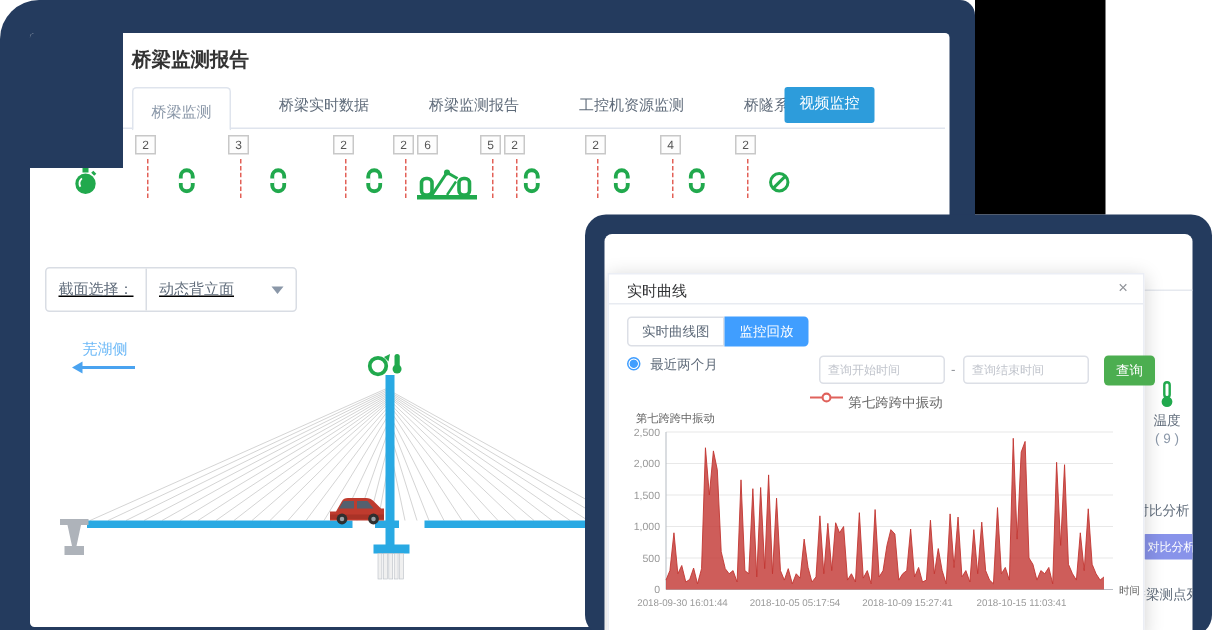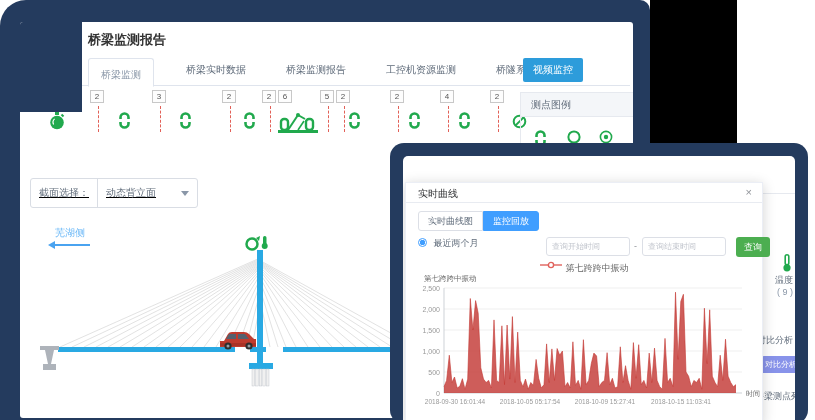--- a/index.html
+++ b/index.html
@@ -60,21 +60,21 @@
   .bridge-wrap { position:absolute; left:10px; top:196px; width:390px; height:200px; }
   .side-label { position:absolute; left:25px; top:8px; font-size:10px; color:#6db9f7; }
   .side-arrow { position:absolute; left:20px; top:26px; width:40px; height:0; border-top:2px solid #4aa3f0; }
   .side-arrow:before { content:""; position:absolute; left:-2px; top:-5px; width:0; height:0;
     border-top:4px solid transparent; border-bottom:4px solid transparent; border-right:7px solid #4aa3f0; }
   .bridge-svg { position:absolute; left:0; top:0; }
 
   
   .side-strip { position:absolute; right:0; top:0; width:34px; height:268px; font-size:9px; color:#5f6b7a; }
   .side-strip .divline { position:absolute; left:-6px; right:0; top:37px; border-top:1px solid #e6e9ef; }
-  .temp-block { position:absolute; left:2px; top:98px; text-align:right; width:30px; }
+  .temp-block { position:absolute; left:2px; top:98px; text-align:center; width:30px; }
   .temp-block .cnt { color:#8a97a8; }
   .cmp-label { position:absolute; left:-4px; top:178px; white-space:nowrap; }
   .cmp-btn { position:absolute; left:0px; top:200px; width:40px; height:17px; background:#8893ea;
     border:none; border-radius:3px; color:#fff; font-size:8px; cursor:pointer; }
   .list-label { position:absolute; left:-6px; top:234px; white-space:nowrap; }
 
   
   .modal { position:absolute; left:2px; top:26px; width:358px; height:242px; background:#fff;
     border:1px solid #ebeef5; box-shadow:0 2px 12px rgba(0,0,0,0.18); }
   .modal-head { position:relative; height:20px; border-bottom:1px solid #e8ebf1; }
@@ -220,37 +220,20 @@
             <span class="sensor-dash"></span>
           </div>
           <div class="sensor-item" style="left: 498px;">
             <span class="sensor-ico low"><svg width="15" height="15" viewBox="0 0 15 15">
                 <circle cx="7.5" cy="7.5" r="5.8" fill="none" stroke="#21a94d" stroke-width="2"></circle>
                 <line x1="3.6" y1="11.4" x2="11.4" y2="3.6" stroke="#21a94d" stroke-width="2"></line>
               </svg></span>
           </div>
         </div>
 
-      <div class="legend-panel">
-        <div class="legend-head">测点图例</div>
-        <div class="legend-icons" id="legend-icons">
-            <span style="left: 14px;"><svg width="11" height="17" viewBox="0 0 11 17">
-                <rect x="1.5" y="1.5" width="8" height="14" rx="4" fill="none" stroke="#21a94d" stroke-width="2.6"></rect>
-                <rect x="-1" y="7" width="4" height="3" fill="#fff"></rect>
-                <rect x="8" y="7" width="4" height="3" fill="#fff"></rect>
-              </svg></span>
-            <span style="left: 46px;"><svg width="14" height="14" viewBox="0 0 14 14">
-                <circle cx="7" cy="7" r="5.6" fill="none" stroke="#21a94d" stroke-width="2"></circle>
-              </svg></span>
-            <span style="left: 78px;"><svg width="14" height="14" viewBox="0 0 14 14">
-                <circle cx="7" cy="7" r="5.6" fill="none" stroke="#21a94d" stroke-width="1.6"></circle>
-                <circle cx="7" cy="7" r="2.2" fill="#21a94d"></circle>
-              </svg></span>
-          </div>
-      </div>
 
       <div class="sec-box">
         <div class="sec-label">截面选择：</div>
         <div class="sec-select">
           <span>动态背立面</span>
           <span class="caret"></span>
         </div>
       </div>
 
       <div class="bridge-wrap">

